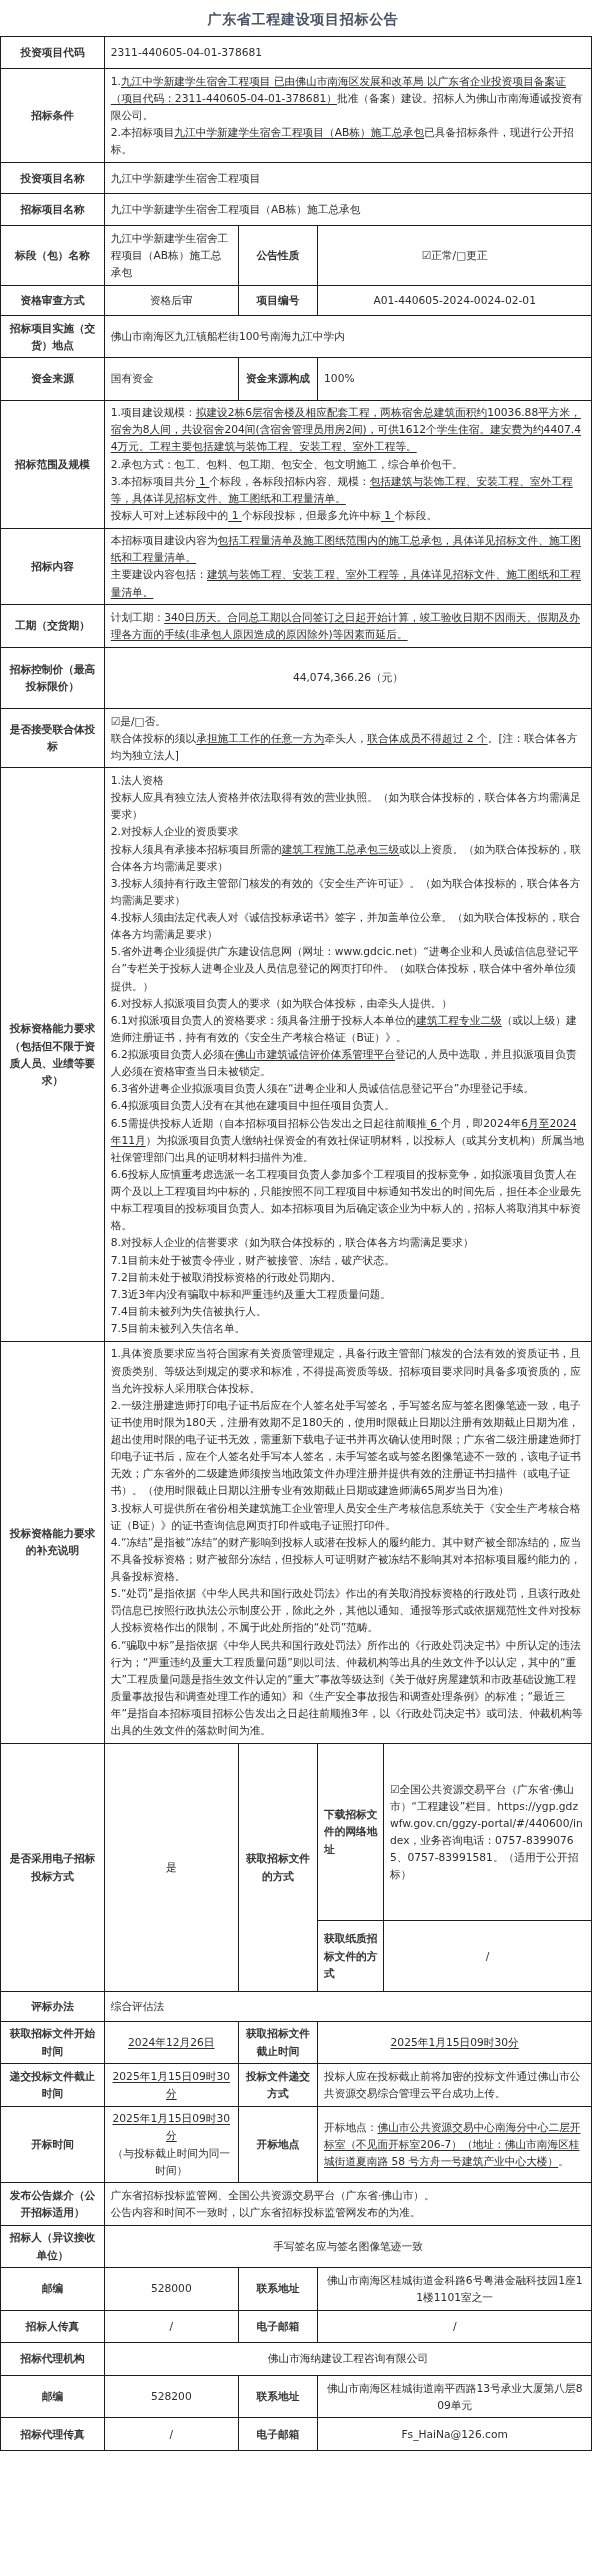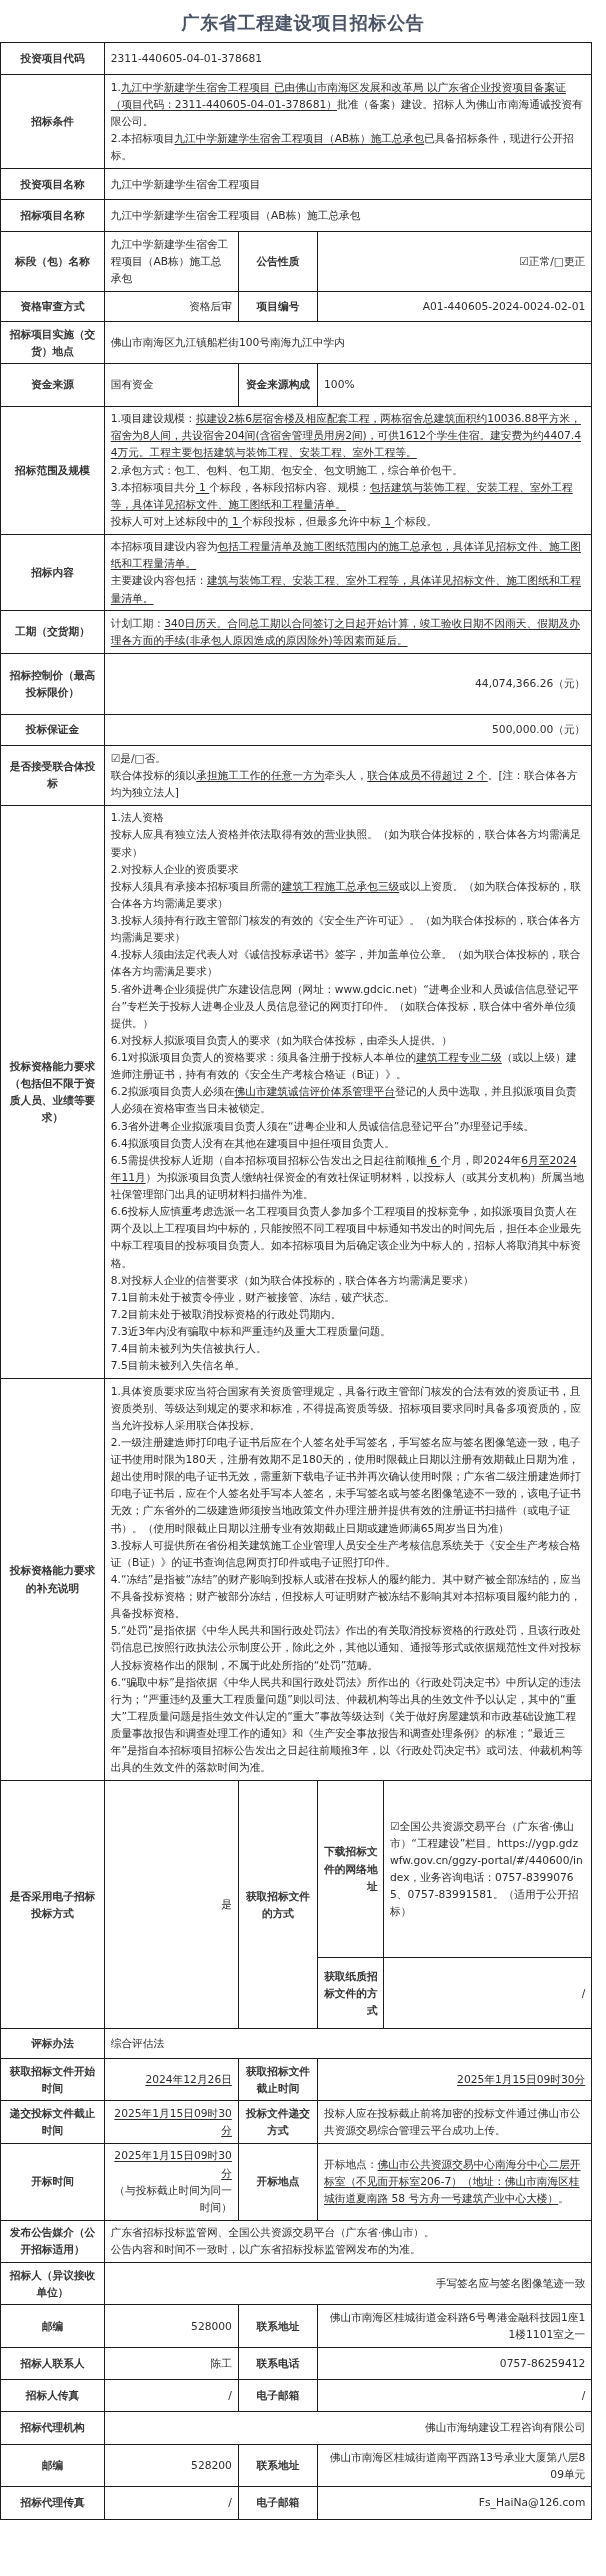--- a/index.html
+++ b/index.html
@@ -1,31 +1,31 @@
 <!DOCTYPE html>
 <html style="font-size:11.4px"><head>
 <meta charset="utf-8">
 <style>
   html,body{margin:0;padding:0;background:#ffffff}
   body{width:606px;font-family:"DejaVu Sans","Liberation Sans",sans-serif;color:#2d2d2d}
   .page{padding-top:11.4px}
-  h1{font-size:18px;font-weight:bold;text-align:center;color:#4a5466;margin:0 0 6.4px 0;letter-spacing:0.7px}
+  h1{font-size:14px;font-weight:bold;text-align:center;color:#4a5466;margin:0 0 6.4px 0;letter-spacing:0.7px}
   table.main{border-collapse:collapse;table-layout:fixed;width:592px;}
   table.main col.c1{width:17.6%} table.main col.c2{width:22.6%}
   table.main col.c3{width:13.5%} table.main col.c4{width:46.3%}
   td{border:1.4px solid #1c1c1c;vertical-align:middle;font-size:10.7px;line-height:1.6;padding:3.6px 5.7px;word-break:break-all}
   td.lab{text-align:center;font-weight:bold;color:#363636;padding:3.6px 4.3px}
-  td.c{text-align:right}
+  td.c{text-align:center}
   .u{text-decoration:underline;text-underline-offset:2.1px}
   .ln{min-height:1em}
   td.nest{padding:0}
   td.nest table{border-collapse:collapse;width:100%;height:100%}
   td.nest td{border:0;padding:3.6px 5.7px}
   td.nest tr.top td{border-bottom:1.4px solid #1c1c1c}
-  td.nest td.sub{border-right:1.4px solid #1c1c1c;text-align:right;font-weight:bold;color:#363636;width:24%}
+  td.nest td.sub{border-right:1.4px solid #1c1c1c;text-align:left;font-weight:bold;color:#363636;width:24%}
 </style>
 </head>
 <body>
 
 <div class="page">
   <h1>广东省工程建设项目招标公告</h1>
 
   <table class="main">
     <colgroup>
         <col class="c1">
@@ -93,24 +93,20 @@
       </tr>
       <tr>
         <td class="lab">工期（交货期）</td>
         <td class="val" colspan="3">
             <div class="ln"><span>计划工期：</span><span class="u">340日历天。合同总工期以合同签订之日起开始计算，竣工验收日期不因雨天、假期及办理各方面的手续(非承包人原因造成的原因除外)等因素而延后。</span></div>
           </td>
       </tr>
       <tr>
         <td class="lab" style="height:53px">招标控制价（最高投标限价）</td>
         <td class="val c" colspan="3">44,074,366.26（元）</td>
-      </tr>
-      <tr>
-        <td class="lab" style="height:23px">投标保证金</td>
-        <td class="val c" colspan="3">500,000.00（元）</td>
       </tr>
       <tr>
         <td class="lab">是否接受联合体投标</td>
         <td class="val" colspan="3">
             <div class="ln"><span>☑是/□否。</span></div>
             <div class="ln"><span>联合体投标的须以</span><span class="u">承担施工工作的任意一方为</span><span>牵头人，</span><span class="u">联合体成员不得超过 2 个</span><span>。[注：联合体各方均为独立法人]</span></div>
           </td>
       </tr>
       <tr>
         <td class="lab">投标资格能力要求（包括但不限于资质人员、业绩等要求）</td>
@@ -207,26 +203,20 @@
         <td class="lab">招标人（异议接收单位）</td>
         <td class="val c" colspan="3">手写签名应与签名图像笔迹一致</td>
       </tr>
       <tr>
         <td class="lab">邮编</td>
         <td class="val c">528000</td>
         <td class="lab">联系地址</td>
         <td class="val c">佛山市南海区桂城街道金科路6号粤港金融科技园1座11楼1101室之一</td>
       </tr>
       <tr>
-        <td class="lab" style="height:23.5px">招标人联系人</td>
-        <td class="val c">陈工</td>
-        <td class="lab">联系电话</td>
-        <td class="val c">0757-86259412</td>
-      </tr>
-      <tr>
         <td class="lab" style="height:24px">招标人传真</td>
         <td class="val c">/</td>
         <td class="lab">电子邮箱</td>
         <td class="val c">/</td>
       </tr>
       <tr>
         <td class="lab" style="height:25px">招标代理机构</td>
         <td class="val c" colspan="3">佛山市海纳建设工程咨询有限公司</td>
       </tr>
       <tr>

